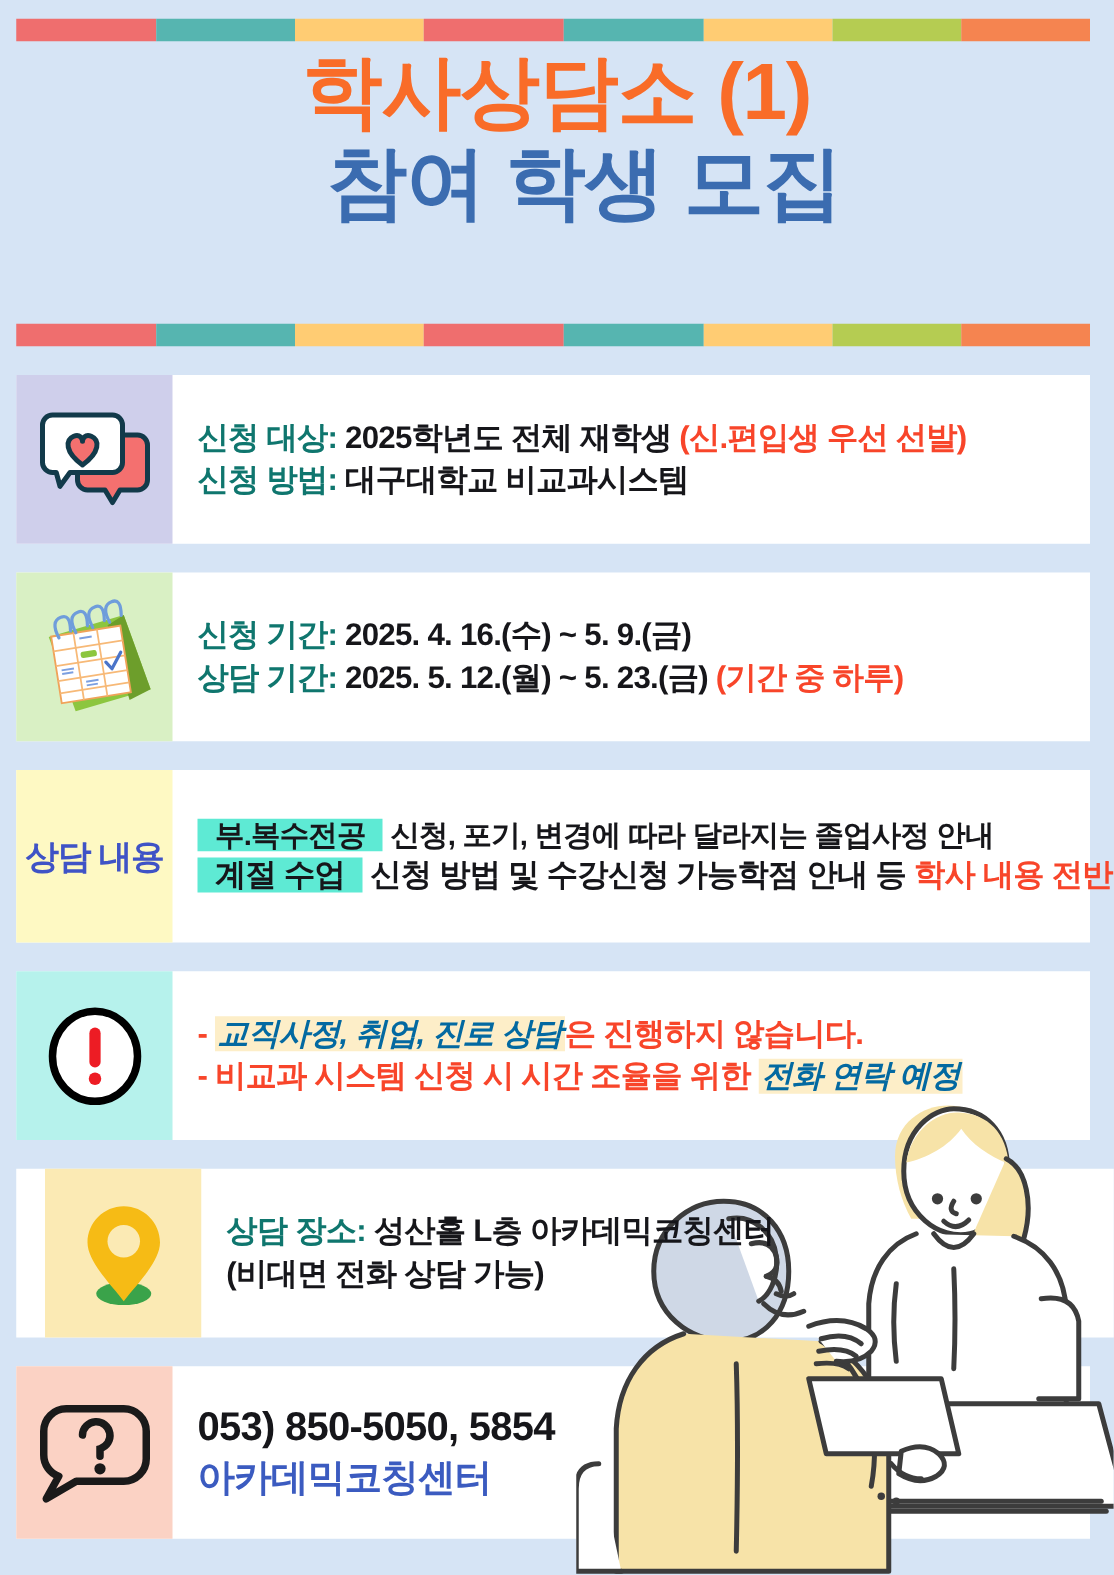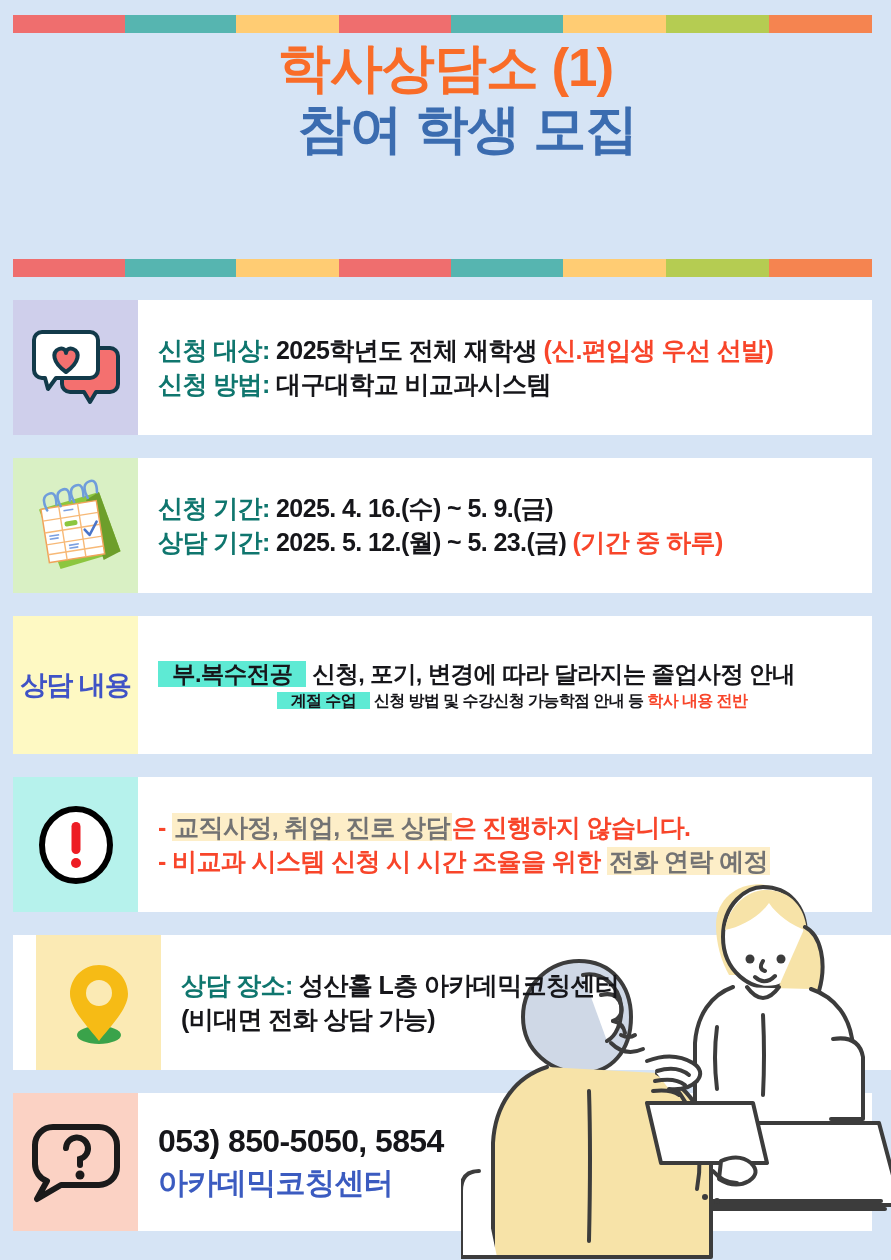--- a/index.html
+++ b/index.html
@@ -17,21 +17,21 @@
   .colorbar.top{top:15px;}
   .colorbar.bottom{top:259px;}
   .colorbar span{display:block;height:100%;}
 
   
   .title-block{position:absolute;left:0;top:40px;width:891px;text-align:center;}
   .title-line{
     font-weight:bold;
     letter-spacing:-1px;
     line-height:1.04;
-    font-size:53px;
+    font-size:64px;
     white-space:nowrap;
   }
   .title-line.l1{color:#f96c28;}
   .title-line.l2{color:#3b6cb0;margin-top:6px;padding-left:44px;}
 
   
   .row{
     position:absolute;left:13px;width:859px;
     display:flex;align-items:stretch;
     background:#ffffff;
@@ -47,21 +47,21 @@
     position:relative;z-index:3;
   }
   .line{
     font-size:25px;font-weight:bold;color:#16161a;
     line-height:1.34;letter-spacing:-0.6px;white-space:nowrap;
   }
   .lbl{color:#0f766e;}
   .red{color:#f8452a;}
   .blue{color:#3b5bc0;}
   .hl{background:#5eead4;padding:0 14px;}
-  .hl-red{background:#fdeec8;color:#737373;padding:0 2px;}
+  .hl-red{background:#fdeec8;color:#0369a1;padding:0 2px;font-style:italic;}
 
   
   #row1{top:300px;height:135px;}
   #row1 .iconcell{background:#cfcfeb;}
   #row2{top:458px;height:135px;}
   #row2 .iconcell{background:#d9f0c4;}
   #row3{top:616px;height:138px;}
   #row3 .iconcell{background:#e2c5e8;}
   #row4{top:777px;height:135px;}
   #row4 .iconcell{background:#b6f2ec;}
@@ -175,21 +175,21 @@
   </div>
 
   <div class="row" id="row3">
     <div class="iconcell" style="background: #fef9c3;">
       <span class="sidelabel">상담 내용</span>
     </div>
     <div class="content">
       <div class="line" style="font-size:23.5px;">
         <span class="hl">부.복수전공</span><span> 신청, 포기, 변경에 따라 달라지는 졸업사정 안내</span>
       </div>
-      <div class="line" style="font-size:16px;text-align:center;">
+      <div class="line" style="font-size:25px;text-align:center;">
         <span class="hl">계절 수업</span><span> 신청 방법 및 수강신청 가능학점 안내 등 </span><span class="red">학사 내용 전반</span>
       </div>
     </div>
   </div>
 
   <div class="row" id="row4">
     <div class="iconcell" style="background: rgb(182, 242, 236);">
       <svg width="86" height="86" viewBox="0 0 86 86">
         <ellipse cx="43" cy="43" rx="34" ry="36" fill="#ffffff" stroke="#000000" stroke-width="6"></ellipse>
         <rect x="38.5" y="20" width="9" height="32" rx="4.5" fill="#ed1c24"></rect>

